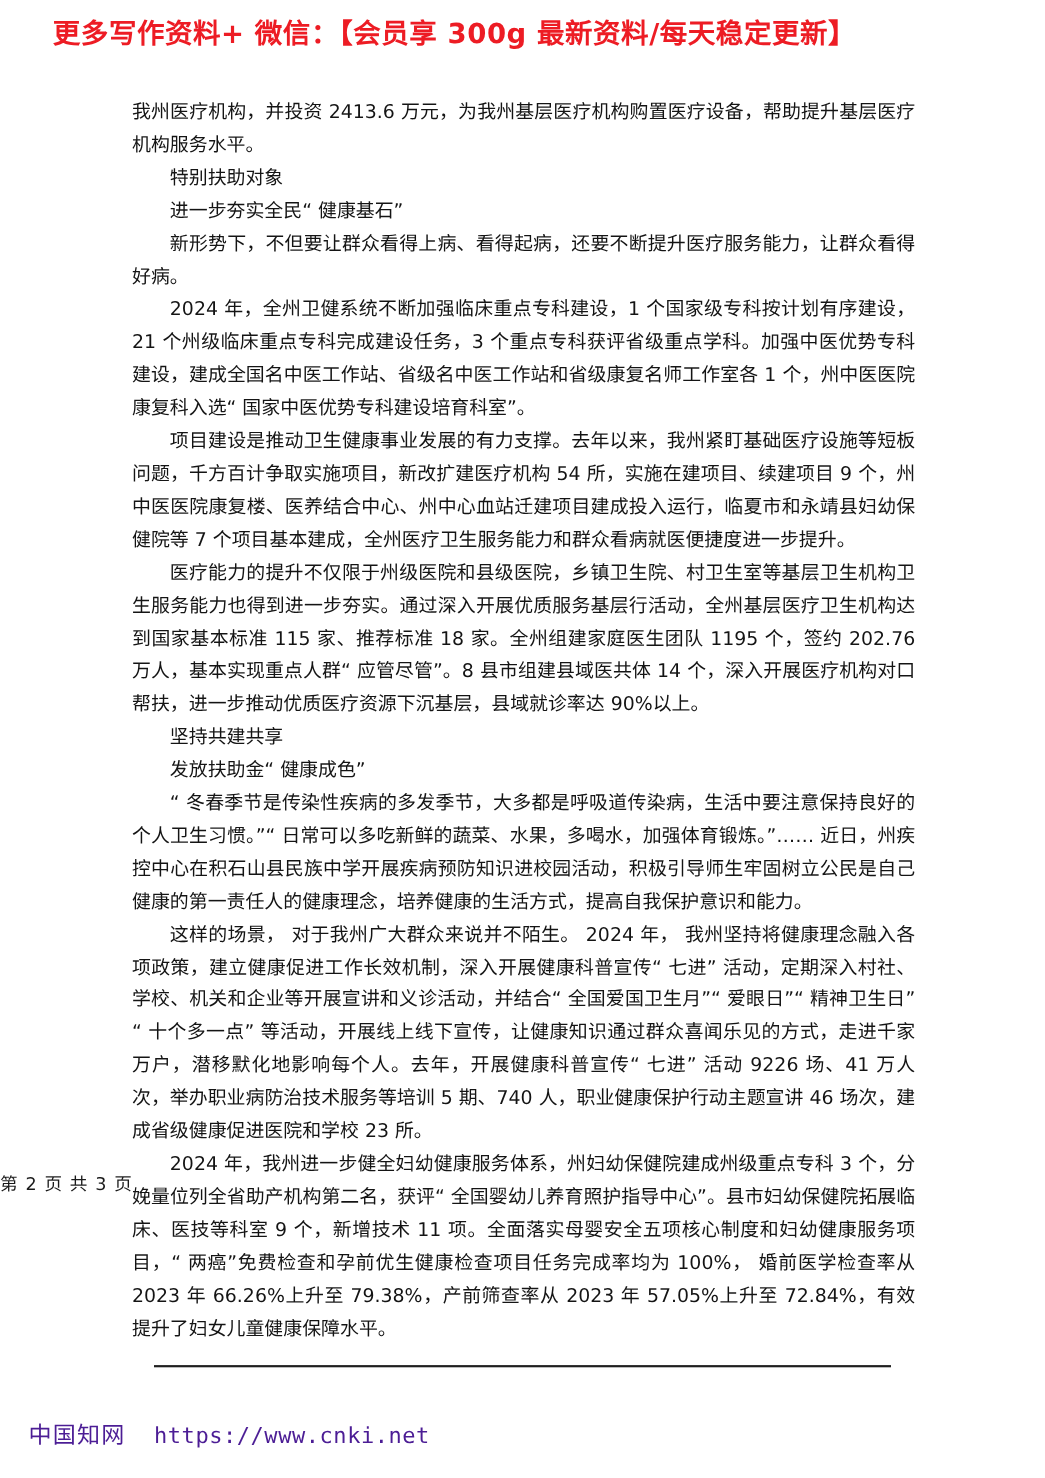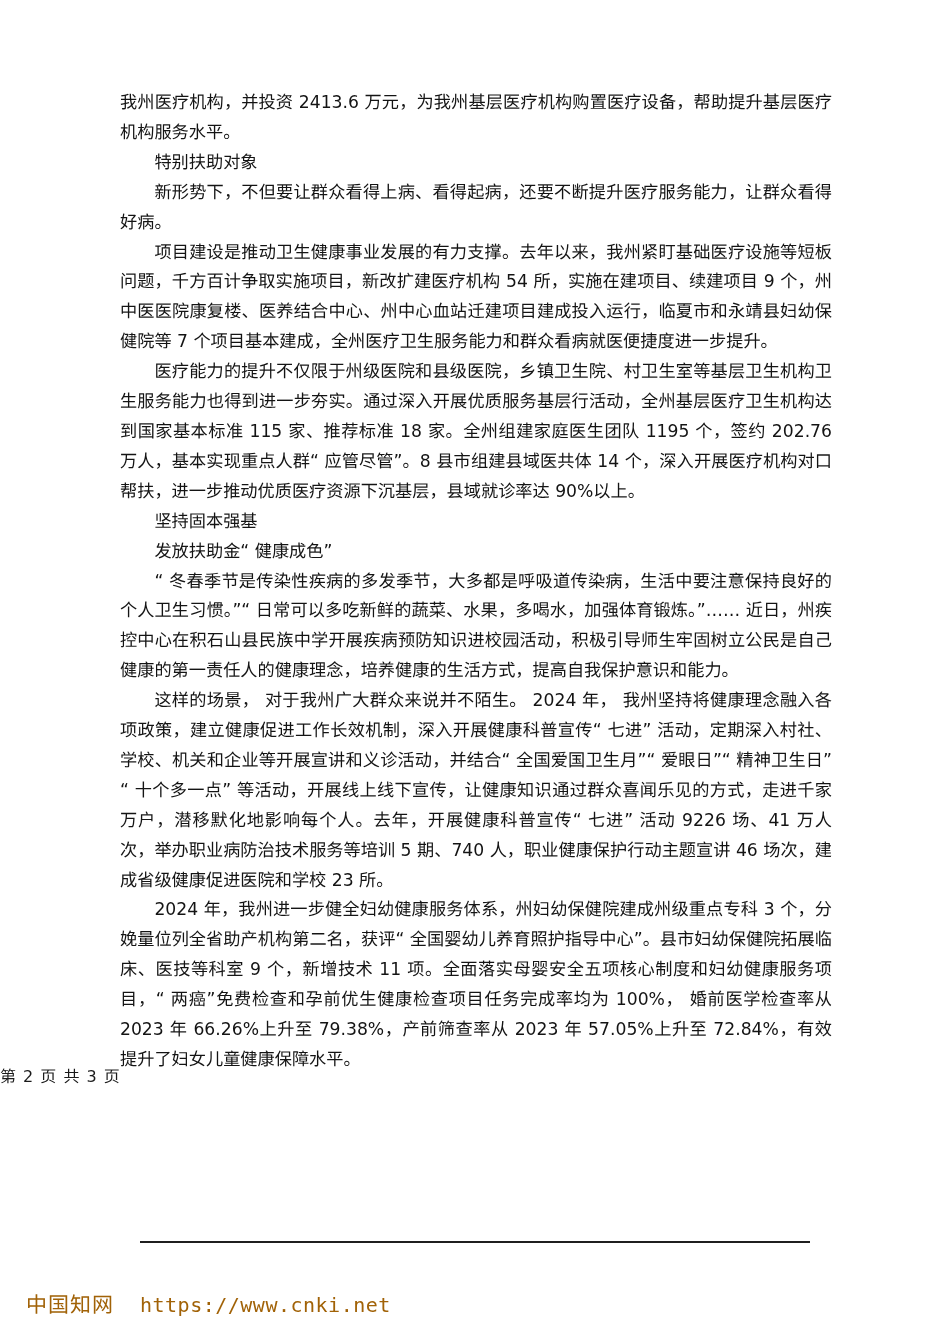--- a/index.html
+++ b/index.html
@@ -87,47 +87,50 @@
   }
 
   
   .cnki-footer {
     position: absolute;
     left: 26px;
     top: 1288px;
     display: flex;
     align-items: baseline;
     gap: 26px;
-    color: #a16207;
+    color: #4c1d95;
   }
   .cnki-name {
     font-size: 21px;
     letter-spacing: 1px;
     font-family: "DejaVu Serif", "Liberation Serif", serif;
   }
   .cnki-url {
     font-size: 20px;
     letter-spacing: 0.5px;
     font-family: "DejaVu Sans Mono", "Liberation Mono", monospace;
     text-align: center;
   }
 </style>
 </head>
 <body>
 
 <div class="page">
 
+  <div class="promo-header">更多写作资料+ 微信：【会员享 300g 最新资料/每天稳定更新】</div>
 
   <div class="body-text">
     <p class="cont">我州医疗机构，并投资 2413.6 万元，为我州基层医疗机构购置医疗设备，帮助提升基层医疗机构服务水平。</p>
     <p class="indent">特别扶助对象</p>
+    <p class="indent">进一步夯实全民“ 健康基石”</p>
     <p class="indent">新形势下，不但要让群众看得上病、看得起病，还要不断提升医疗服务能力，让群众看得好病。</p>
+    <p class="indent">2024 年，全州卫健系统不断加强临床重点专科建设，1 个国家级专科按计划有序建设，21 个州级临床重点专科完成建设任务，3 个重点专科获评省级重点学科。加强中医优势专科建设，建成全国名中医工作站、省级名中医工作站和省级康复名师工作室各 1 个，州中医医院康复科入选“ 国家中医优势专科建设培育科室”。</p>
     <p class="indent">项目建设是推动卫生健康事业发展的有力支撑。去年以来，我州紧盯基础医疗设施等短板问题，千方百计争取实施项目，新改扩建医疗机构 54 所，实施在建项目、续建项目 9 个，州中医医院康复楼、医养结合中心、州中心血站迁建项目建成投入运行，临夏市和永靖县妇幼保健院等 7 个项目基本建成，全州医疗卫生服务能力和群众看病就医便捷度进一步提升。</p>
     <p class="indent">医疗能力的提升不仅限于州级医院和县级医院，乡镇卫生院、村卫生室等基层卫生机构卫生服务能力也得到进一步夯实。通过深入开展优质服务基层行活动，全州基层医疗卫生机构达到国家基本标准 115 家、推荐标准 18 家。全州组建家庭医生团队 1195 个，签约 202.76 万人，基本实现重点人群“ 应管尽管”。8 县市组建县域医共体 14 个，深入开展医疗机构对口帮扶，进一步推动优质医疗资源下沉基层，县域就诊率达 90%以上。</p>
-    <p class="indent">坚持固本强基</p>
+    <p class="indent">坚持共建共享</p>
     <p class="indent">发放扶助金“ 健康成色”</p>
     <p class="indent">“ 冬春季节是传染性疾病的多发季节，大多都是呼吸道传染病，生活中要注意保持良好的个人卫生习惯。”“ 日常可以多吃新鲜的蔬菜、水果，多喝水，加强体育锻炼。”…… 近日，州疾控中心在积石山县民族中学开展疾病预防知识进校园活动，积极引导师生牢固树立公民是自己健康的第一责任人的健康理念，培养健康的生活方式，提高自我保护意识和能力。</p>
     <p class="indent">这样的场景， 对于我州广大群众来说并不陌生。 2024 年， 我州坚持将健康理念融入各项政策，建立健康促进工作长效机制，深入开展健康科普宣传“ 七进” 活动，定期深入村社、学校、机关和企业等开展宣讲和义诊活动，并结合“ 全国爱国卫生月”“ 爱眼日”“ 精神卫生日”“ 十个多一点” 等活动，开展线上线下宣传，让健康知识通过群众喜闻乐见的方式，走进千家万户，潜移默化地影响每个人。去年，开展健康科普宣传“ 七进” 活动 9226 场、41 万人次，举办职业病防治技术服务等培训 5 期、740 人，职业健康保护行动主题宣讲 46 场次，建成省级健康促进医院和学校 23 所。</p>
     <p class="indent">2024 年，我州进一步健全妇幼健康服务体系，州妇幼保健院建成州级重点专科 3 个，分娩量位列全省助产机构第二名，获评“ 全国婴幼儿养育照护指导中心”。县市妇幼保健院拓展临床、医技等科室 9 个，新增技术 11 项。全面落实母婴安全五项核心制度和妇幼健康服务项目，“ 两癌”免费检查和孕前优生健康检查项目任务完成率均为 100%， 婚前医学检查率从 2023 年 66.26%上升至 79.38%，产前筛查率从 2023 年 57.05%上升至 72.84%，有效提升了妇女儿童健康保障水平。</p>
 
   </div>
 
   <div class="page-number">第 2 页 共 3 页</div>
 
   <div class="bottom-rule"></div>

